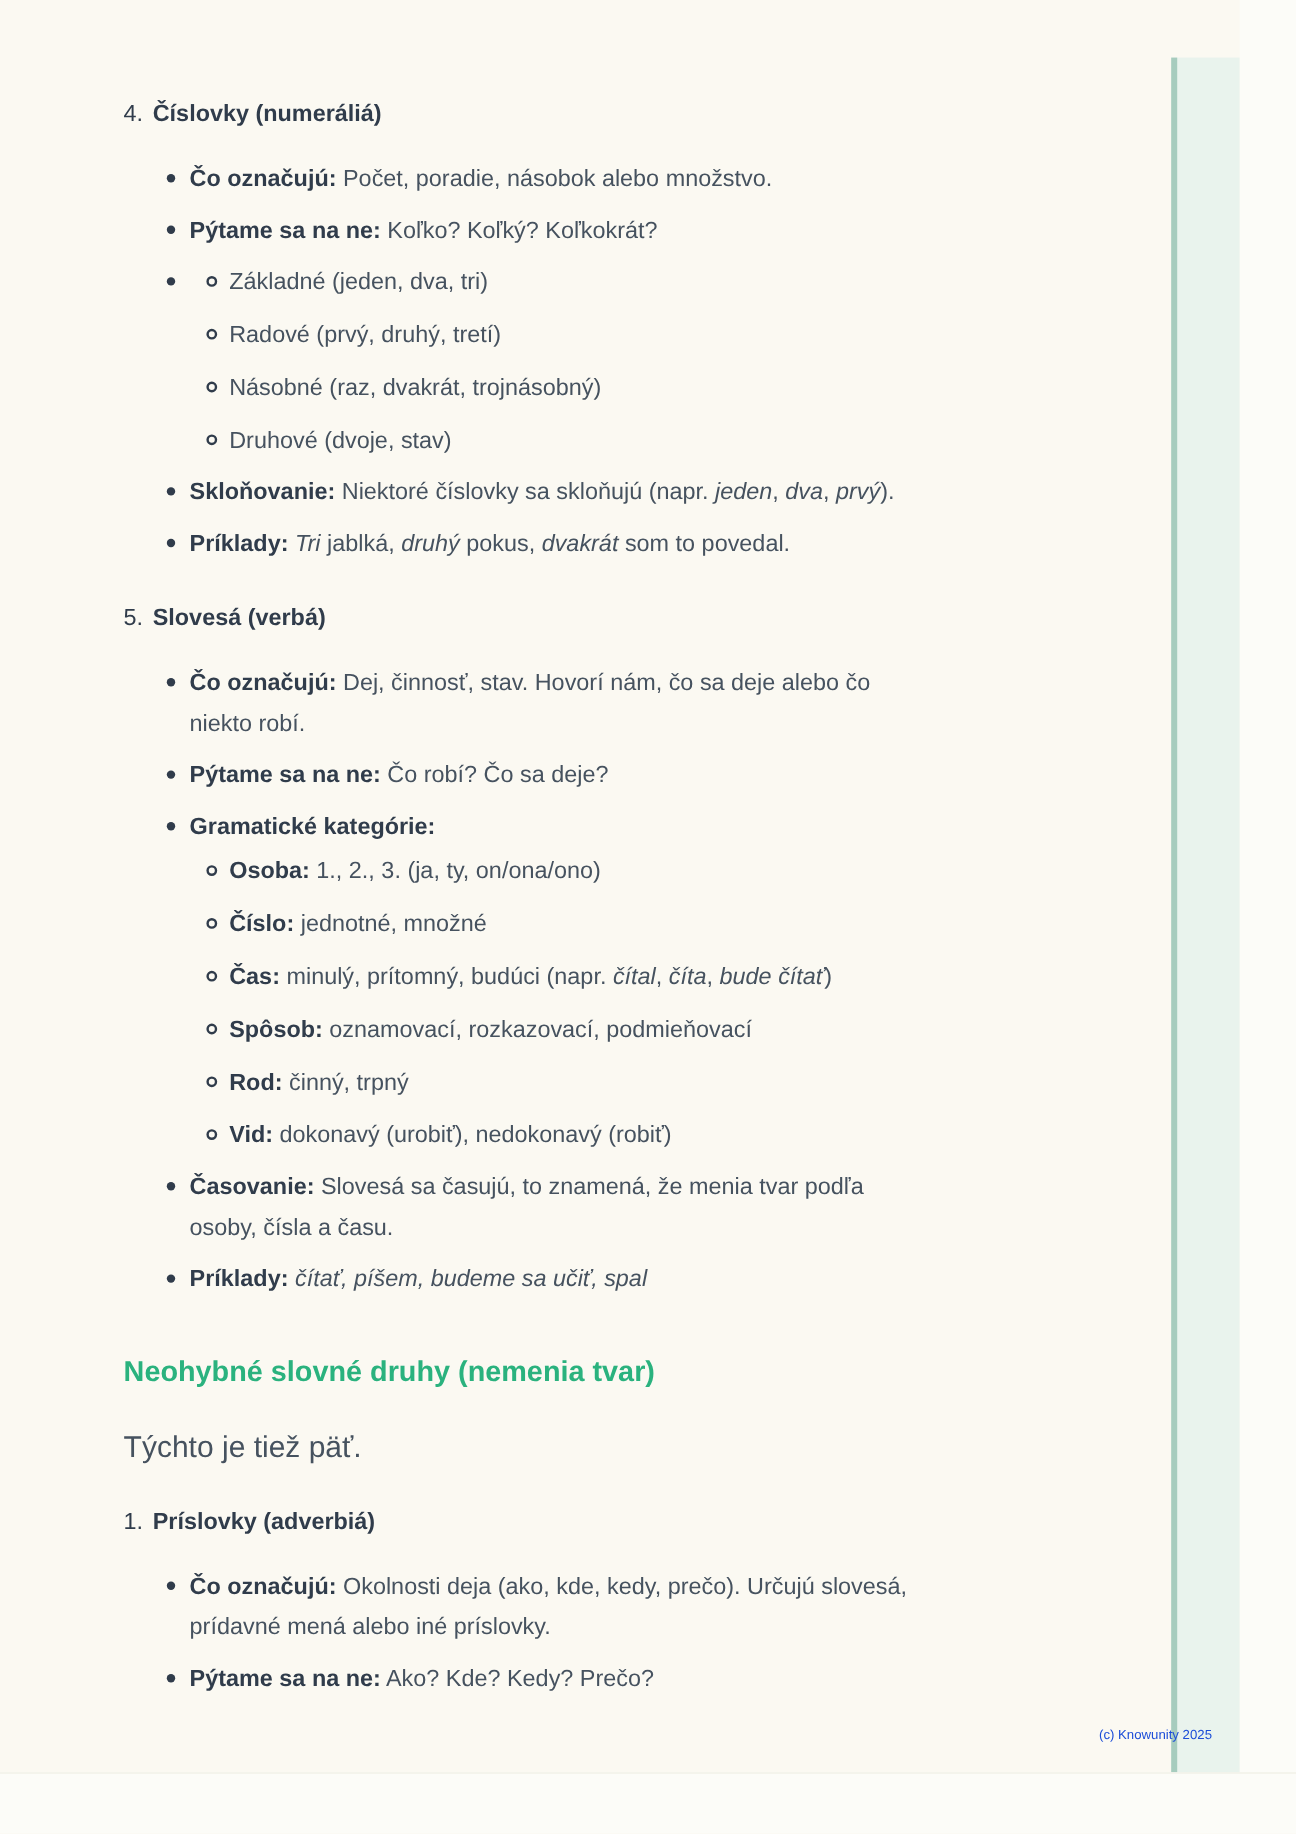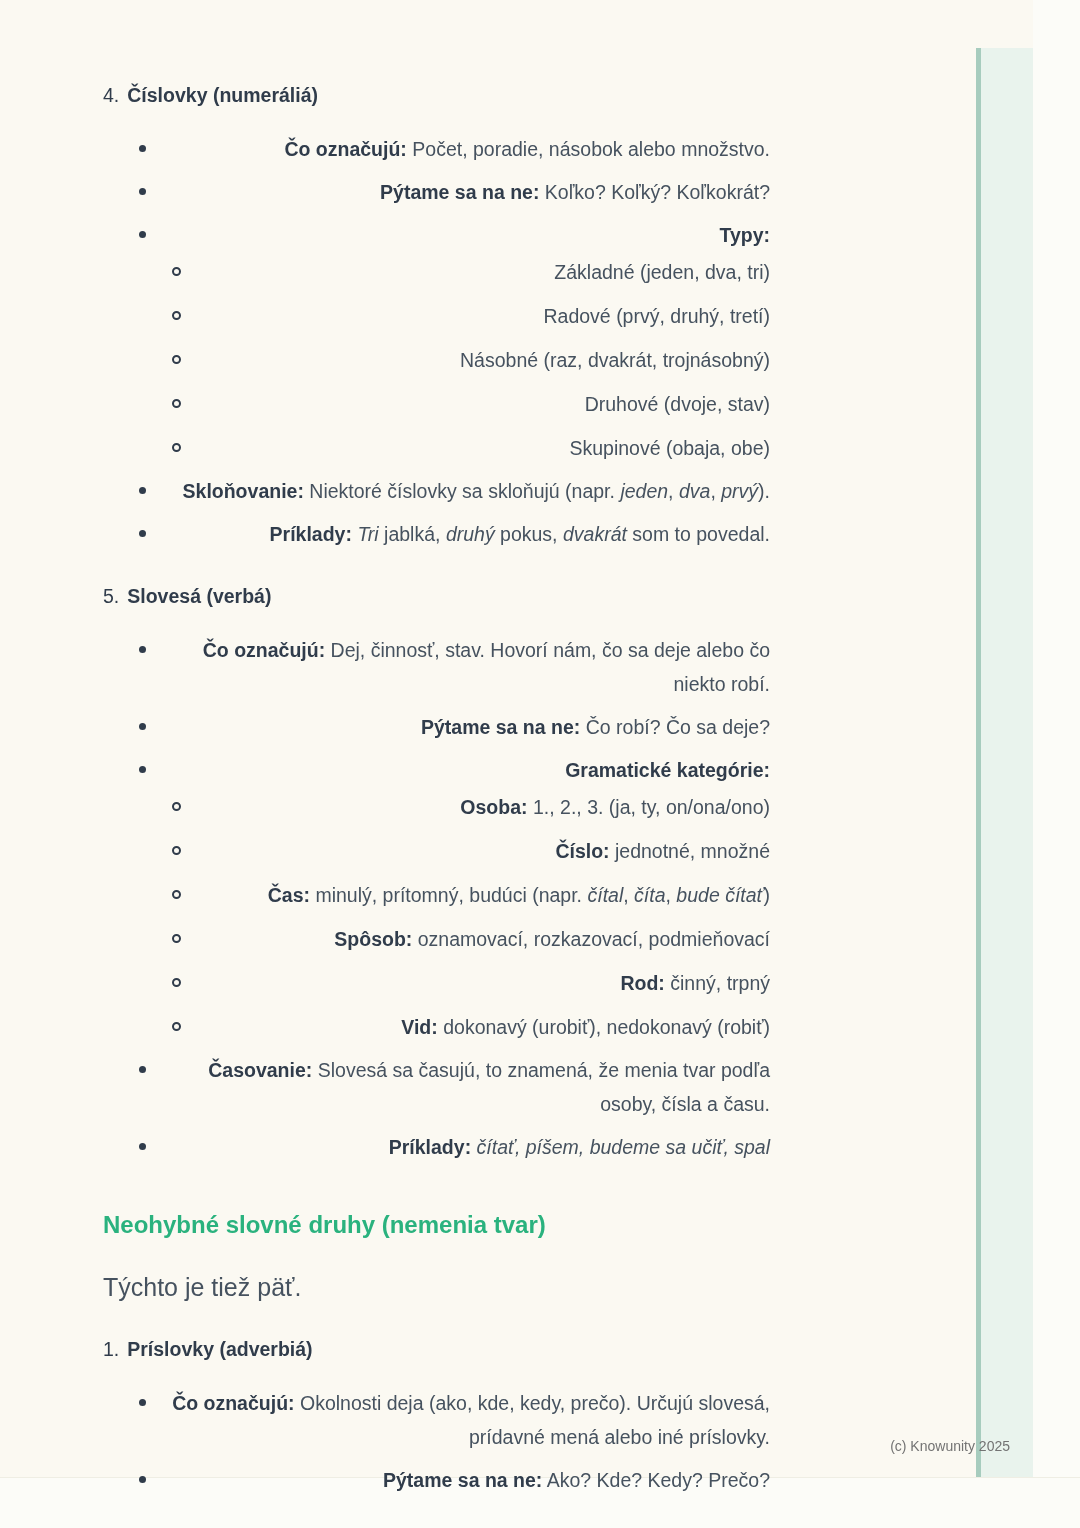--- a/index.html
+++ b/index.html
@@ -17,75 +17,71 @@
   }
   .content {
     position:absolute; left:0; top:0; width:840px; box-sizing:border-box;
     padding:50px 70px 0 103px;
     font-size:19.5px; line-height:34px;
   }
   .numbered { font-weight:bold; color:#303c4b; margin:28px 0 20px; }
   .numbered .num { font-weight:normal; color:#303c4b; margin-right:8px; }
   ul { list-style:none; margin:0; padding:0; }
   .l1 { margin:20px 0 8px 35px; }
-  .l1 > li { position:relative; padding-left:20px; margin-bottom:9px;text-align:right; }
+  .l1 > li { position:relative; padding-left:20px; margin-bottom:9px; }
   .l1 > li::before {
     content:""; position:absolute; left:1px; top:13px;
     width:7px; height:7px; border-radius:50%; background:#303c4b;
   }
   .l2 { margin:3px 0 0 14px; }
   .l2 > li { position:relative; padding-left:19px; margin-bottom:10px; }
   .l2 > li:last-child { margin-bottom:0; }
   .l2 > li::before {
     content:""; position:absolute; left:0; top:12px;
     width:9px; height:9px; border-radius:50%;
     border:2px solid #303c4b; background:transparent; box-sizing:border-box;
   }
   .b { font-weight:bold; color:#303c4b; }
   .i { font-style:italic; }
   h2.green-h2 { font-size:24px; line-height:38px; font-weight:bold; margin:42px 0 26px; }
   p.para { margin:0 0 28px; font-size:25px; }
   .footer {
     position:absolute; top:1437px; right:70px; z-index:5;
-    font-size:14px; color:#737373; line-height:18px;
+    font-size:11px; color:#1d4ed8; line-height:18px;
   }
 </style>
 </head>
 <body>
 
 <div class="right-strip"></div>
 <div class="sidebar"></div>
 <div class="bottom-strip"></div>
 
 <div class="content" id="content-root">
     <div class="numbered"><span class="num">4.</span><span class="ntitle">Číslovky (numeráliá)</span></div>
     <ul class="l1">
       <li class="l1-item">
         <div class="itext"><span class="b">Čo označujú:</span><span class="t"> Počet, poradie, násobok alebo množstvo.</span></div>
       </li>
       <li class="l1-item">
         <div class="itext"><span class="b">Pýtame sa na ne:</span><span class="t"> Koľko? Koľký? Koľkokrát?</span></div>
       </li>
       <li class="l1-item">
-        <div class="itext"><span class="b">Typy:</span></div>
         <ul class="l2">
           <li class="l2-item">
             <div class="itext"><span class="t">Základné (jeden, dva, tri)</span></div>
           </li>
           <li class="l2-item">
             <div class="itext"><span class="t">Radové (prvý, druhý, tretí)</span></div>
           </li>
           <li class="l2-item">
             <div class="itext"><span class="t">Násobné (raz, dvakrát, trojnásobný)</span></div>
           </li>
           <li class="l2-item">
             <div class="itext"><span class="t">Druhové (dvoje, stav)</span></div>
-          </li>
-          <li class="l2-item">
-            <div class="itext"><span class="t">Skupinové (obaja, obe)</span></div>
           </li>
         </ul>
       </li>
       <li class="l1-item">
         <div class="itext"><span class="b">Skloňovanie:</span><span class="t"> Niektoré číslovky sa skloňujú (napr. </span><span class="i">jeden</span><span class="t">, </span><span class="i">dva</span><span class="t">, </span><span class="i">prvý</span><span class="t">).</span></div>
       </li>
       <li class="l1-item">
         <div class="itext"><span class="b">Príklady:</span><span class="t"> </span><span class="i">Tri</span><span class="t"> jablká, </span><span class="i">druhý</span><span class="t"> pokus, </span><span class="i">dvakrát</span><span class="t"> som to povedal.</span></div>
       </li>
     </ul>

